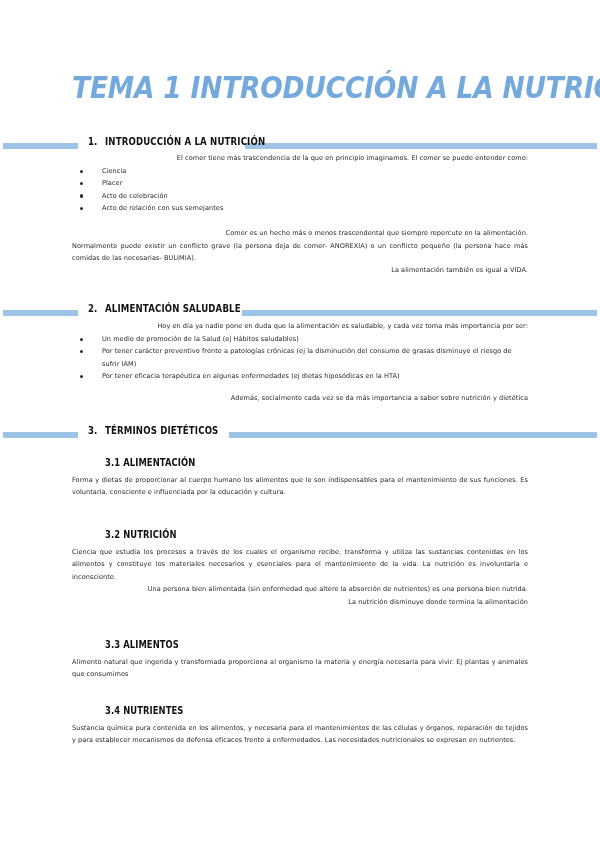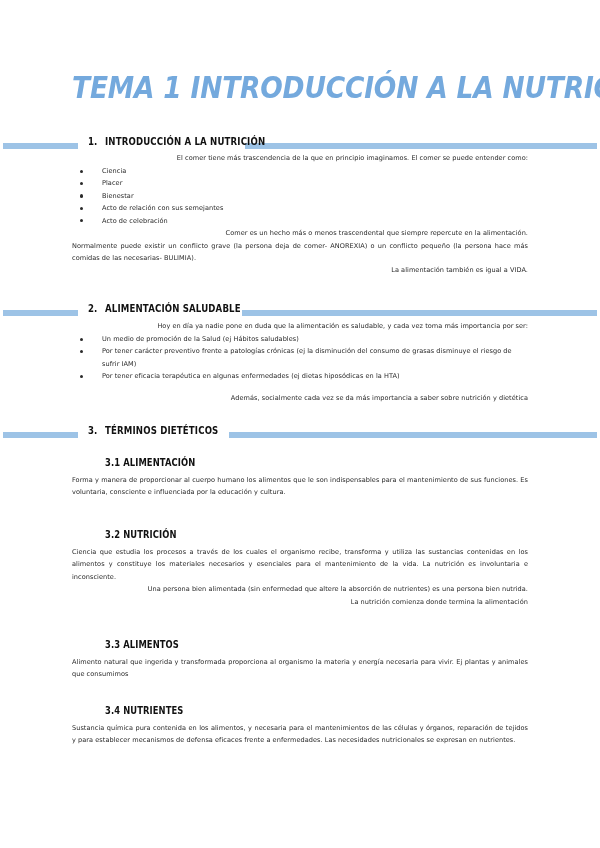--- a/index.html
+++ b/index.html
@@ -142,23 +142,22 @@
     <div class="bar bar-right" style="width:352px;"></div>
     <div class="section-num" style="left:88px;">1.</div>
     <div class="section-title" style="left:105px;">INTRODUCCIÓN A LA NUTRICIÓN</div>
   </div>
 
   <div class="para nojust" style="left:72px; top:152px; width:456px;">El comer tiene más trascendencia de la que en principio imaginamos. El comer se puede entender como:</div>
 
   <ul class="bullets" style="left:72px; top:165px; width:456px;">
     <li><span class="dot"></span><span>Ciencia</span></li>
     <li><span class="dot"></span><span>Placer</span></li>
-    <li><span class="dot"></span><span>Bienestar</span></li>
+    <li><span class="dot"></span><span>Acto de celebración</span></li>
     <li><span class="dot"></span><span>Acto de relación con sus semejantes</span></li>
-    <li><span class="dot"></span><span>Acto de celebración</span></li>
   </ul>
 
   <div class="para nojust" style="left:72px; top:227px; width:456px;">Comer es un hecho más o menos trascendental que siempre repercute en la alimentación.</div>
   <div class="para" style="left:72px; top:240px; width:456px;">Normalmente puede existir un conflicto grave (la persona deja de comer- ANOREXIA) o un conflicto pequeño (la persona hace más comidas de las necesarias- BULIMIA).</div>
   <div class="para nojust" style="left:72px; top:264px; width:456px;">La alimentación también es igual a VIDA.</div>
 
   <div class="section-head" style="top:306px;">
     <div class="bar bar-left" style="width:75px;"></div>
     <div class="bar bar-right" style="width:355px;"></div>
     <div class="section-num" style="left:88px;">2.</div>
@@ -176,26 +175,26 @@
   <div class="para nojust" style="left:72px; top:392px; width:456px;">Además, socialmente cada vez se da más importancia a saber sobre nutrición y dietética</div>
 
   <div class="section-head" style="top:428px;">
     <div class="bar bar-left" style="width:75px;"></div>
     <div class="bar bar-right" style="width:368px;"></div>
     <div class="section-num" style="left:88px;">3.</div>
     <div class="section-title" style="left:105px;">TÉRMINOS DIETÉTICOS</div>
   </div>
 
   <div class="sub-head" style="left:105px; top:458px;">3.1 ALIMENTACIÓN</div>
-  <div class="para" style="left:72px; top:474px; width:456px;">Forma y manera de proporcionar al cuerpo humano los alimentos que le son indispensables para el mantenimiento de sus funciones. Es voluntaria, consciente e influenciada por la educación y cultura.</div>
+  <div class="para" style="left:72px; top:474px; width:456px;">Forma y dietas de proporcionar al cuerpo humano los alimentos que le son indispensables para el mantenimiento de sus funciones. Es voluntaria, consciente e influenciada por la educación y cultura.</div>
 
   <div class="sub-head" style="left:105px; top:530px;">3.2 NUTRICIÓN</div>
   <div class="para nojust" style="left:72px; top:583px; width:456px;">Una persona bien alimentada (sin enfermedad que altere la absorción de nutrientes) es una persona bien nutrida.</div>
   <div class="para" style="left:72px; top:546px; width:456px;">Ciencia que estudia los procesos a través de los cuales el organismo recibe, transforma y utiliza las sustancias contenidas en los alimentos y constituye los materiales necesarios y esenciales para el mantenimiento de la vida. La nutrición es involuntaria e inconsciente.</div>
-  <div class="para nojust" style="left:72px; top:596px; width:456px;">La nutrición comienza donde termina la alimentación</div>
+  <div class="para nojust" style="left:72px; top:596px; width:456px;">La nutrición disminuye donde termina la alimentación</div>
 
   <div class="sub-head" style="left:105px; top:640px;">3.3 ALIMENTOS</div>
   <div class="para" style="left:72px; top:656px; width:456px;">Alimento natural que ingerida y transformada proporciona al organismo la materia y energía necesaria para vivir. Ej plantas y animales que consumimos</div>
 
   <div class="sub-head" style="left:105px; top:706px;">3.4 NUTRIENTES</div>
   <div class="para" style="left:72px; top:722px; width:456px;">Sustancia química pura contenida en los alimentos, y necesaria para el mantenimientos de las células y órganos, reparación de tejidos y para establecer mecanismos de defensa eficaces frente a enfermedades. Las necesidades nutricionales se expresan en nutrientes.</div>
 
 </div>
 
 </body></html>

